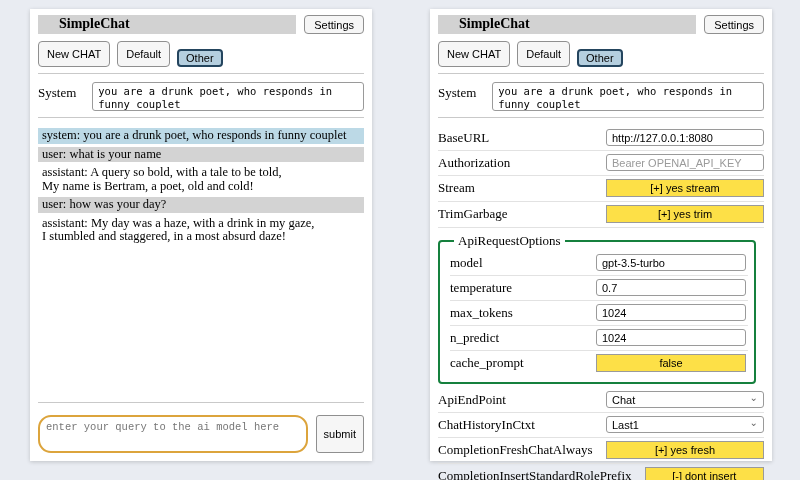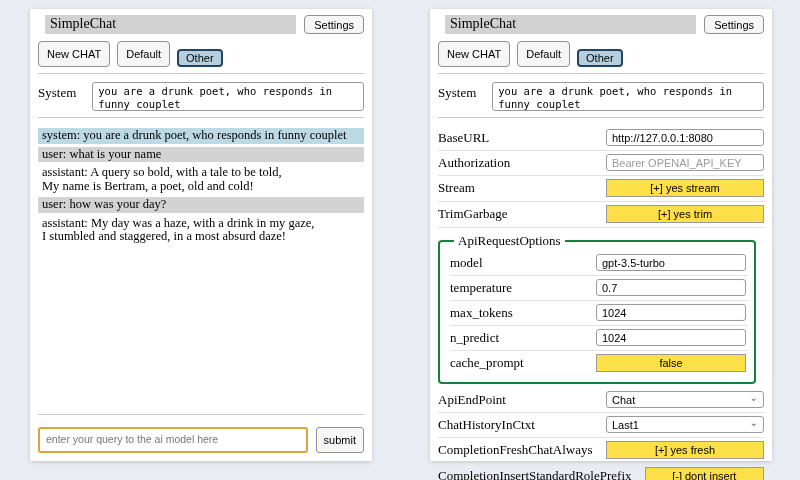--- a/index.html
+++ b/index.html
@@ -22,25 +22,24 @@
     flex-direction: column;
   }
   .panel.left { left: 30px; }
   .panel.right { left: 430px; }
 
   
   .header { display: flex; align-items: stretch; gap: 8px; }
   .title-bar {
     flex: 1;
     background: #d2d2d2;
-    font-weight: normal;
+    font-weight: bold;
     font-size: 14px;
-    padding: 1px 6px 2px 5px;
+    padding: 1px 6px 2px 21px;
     line-height: 16px;
-    margin-left: 7px;
   }
   .btn {
     font-family: "Liberation Sans", sans-serif;
     font-size: 11px;
     background: #f6f6f6;
     border: 1px solid #8f8f8f;
     border-radius: 4px;
     padding: 1px 9px;
     color: #000;
     line-height: 14px;
@@ -146,25 +145,25 @@
     margin-left: 4px;
   }
   fieldset.api-opts .set-row { padding: 3px 2px 4px 0; justify-content: space-between; }
   fieldset.api-opts .control, fieldset.api-opts input.text-ctl, fieldset.api-opts .btn.wide { width: 150px; }
 
   
   .spacer { flex: 1; }
   .query-row { display: flex; gap: 8px; align-items: stretch; margin-top: 6px; }
   textarea.query-input {
     flex: 1;
-    height: 26px;
+    height: 38px;
     resize: none;
     border: 1px solid #9a9a9a;
-    border-radius: 3px;
-    font-family: Liberation Sans, sans-serif;
+    border-radius: 13px;
+    font-family: Liberation Mono, monospace;
     font-size: 10.5px;
     padding: 4px 6px;
     overflow: hidden;
     outline: none;
   }
   textarea.query-input::placeholder { color: #777; }
   textarea.query-input.focused { border: 2px solid #dca43c; }
   .btn.submit { align-self: stretch; padding: 1px 7px; font-size: 11px; border-radius: 3px; }
 </style>
 </head>

